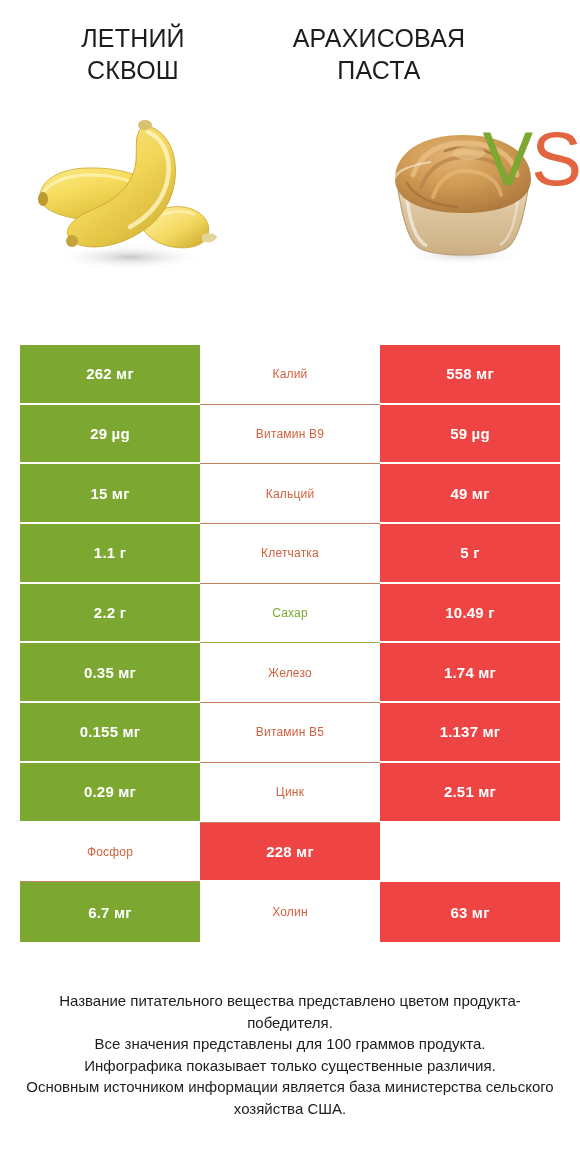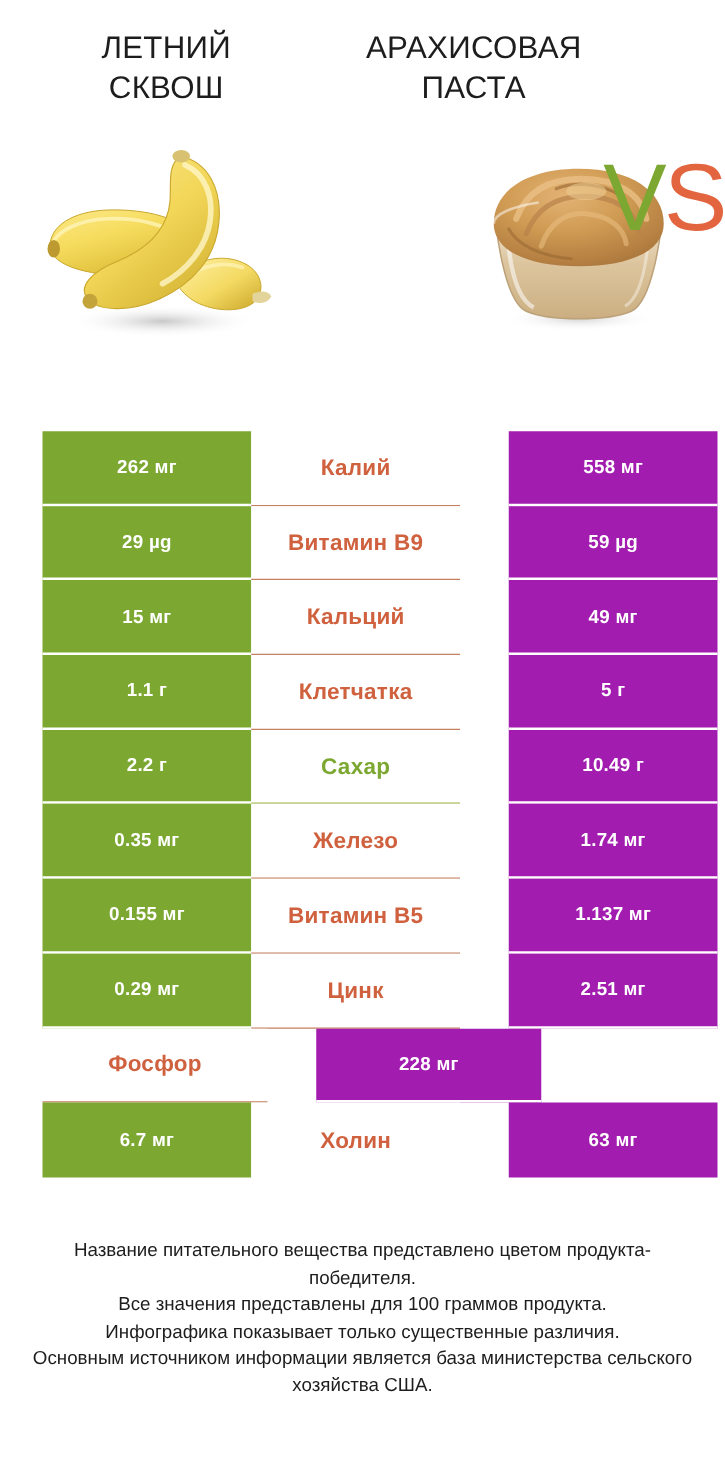--- a/index.html
+++ b/index.html
@@ -72,21 +72,21 @@
   .vs .v { color: #7CA832; }
   .vs .s { color: #E2653F; }
 
   
   .squash-wrap { width: 200px; height: 175px; }
   .pb-wrap { width: 180px; height: 155px; }
 
   
   .table {
     position: absolute;
-    left: 34px;
+    left: 20px;
     top: 345px;
     width: 540px;
   }
   .row {
     display: flex;
     flex-direction: row;
     height: 59.7px;
     align-items: stretch;
   }
   .cell {
@@ -100,29 +100,28 @@
   }
   .cell-left {
     width: 180px;
     background: #7CA832;
     color: #ffffff;
     border-bottom: 2px solid #ffffff;
   }
   .cell-mid {
     width: 180px;
     background: #ffffff;
-    font-size: 18px;
-    font-weight: bold;
+    font-size: 12px;
+    font-weight: normal;
   }
   .cell-right {
     width: 180px;
-    background: #a21caf;
+    background: #ef4444;
     color: #ffffff;
     border-bottom: 2px solid #ffffff;
-    margin-left: 39px;
   }
   .row:last-child .cell-left,
   .row:last-child .cell-right { border-bottom: none; }
 
   .cell-mid.win-orange {
     color: #D0613F;
     border-bottom: 1px solid #C4805F;
   }
   .cell-mid.win-green {
     color: #7CA832;

